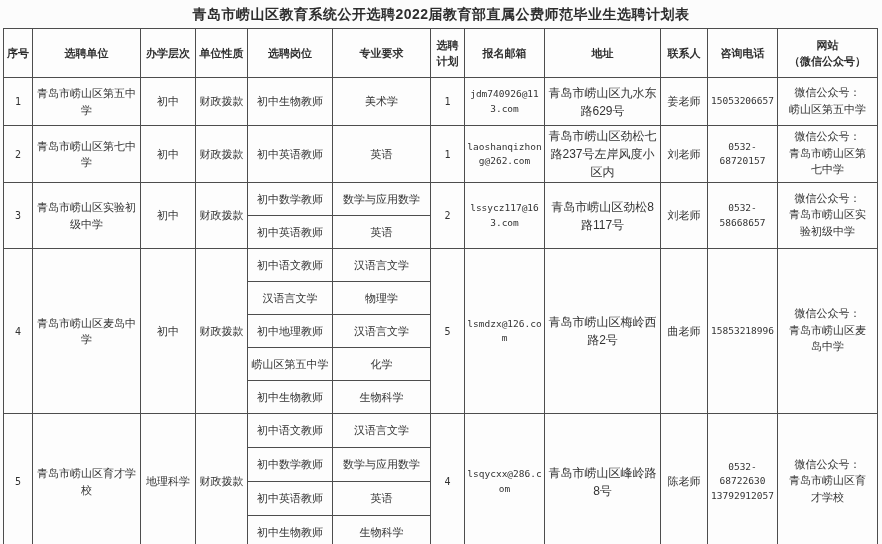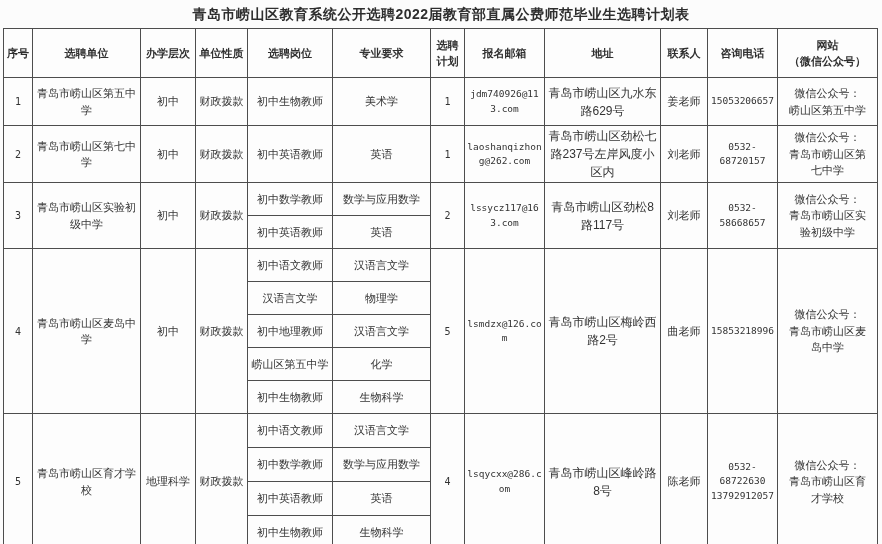--- a/index.html
+++ b/index.html
@@ -35,21 +35,21 @@
     height:46px;
   }
   td.mono{
     font-family:"DejaVu Sans Mono","Liberation Mono",monospace;
     font-size:9.5px;line-height:1.5;
     word-break:break-all;padding:0;
   }
   td.preline{white-space:pre-line;}
   td.unit{padding:1px 2px;}
   td.addr{font-size:12px;padding:1px 1px;}
-  td.site{padding:1px 6px;white-space:pre-line;}
+  td.site{padding:1px 6px;white-space:pre-line;font-family:Liberation Mono, monospace;}
   td.num{
     font-family:"DejaVu Sans Mono","Liberation Mono",monospace;
     font-size:10px;
   }
 </style>
 </head>
 <body>
 
 <div class="page">
   <h1 class="title">青岛市崂山区教育系统公开选聘2022届教育部直属公费师范毕业生选聘计划表</h1>

